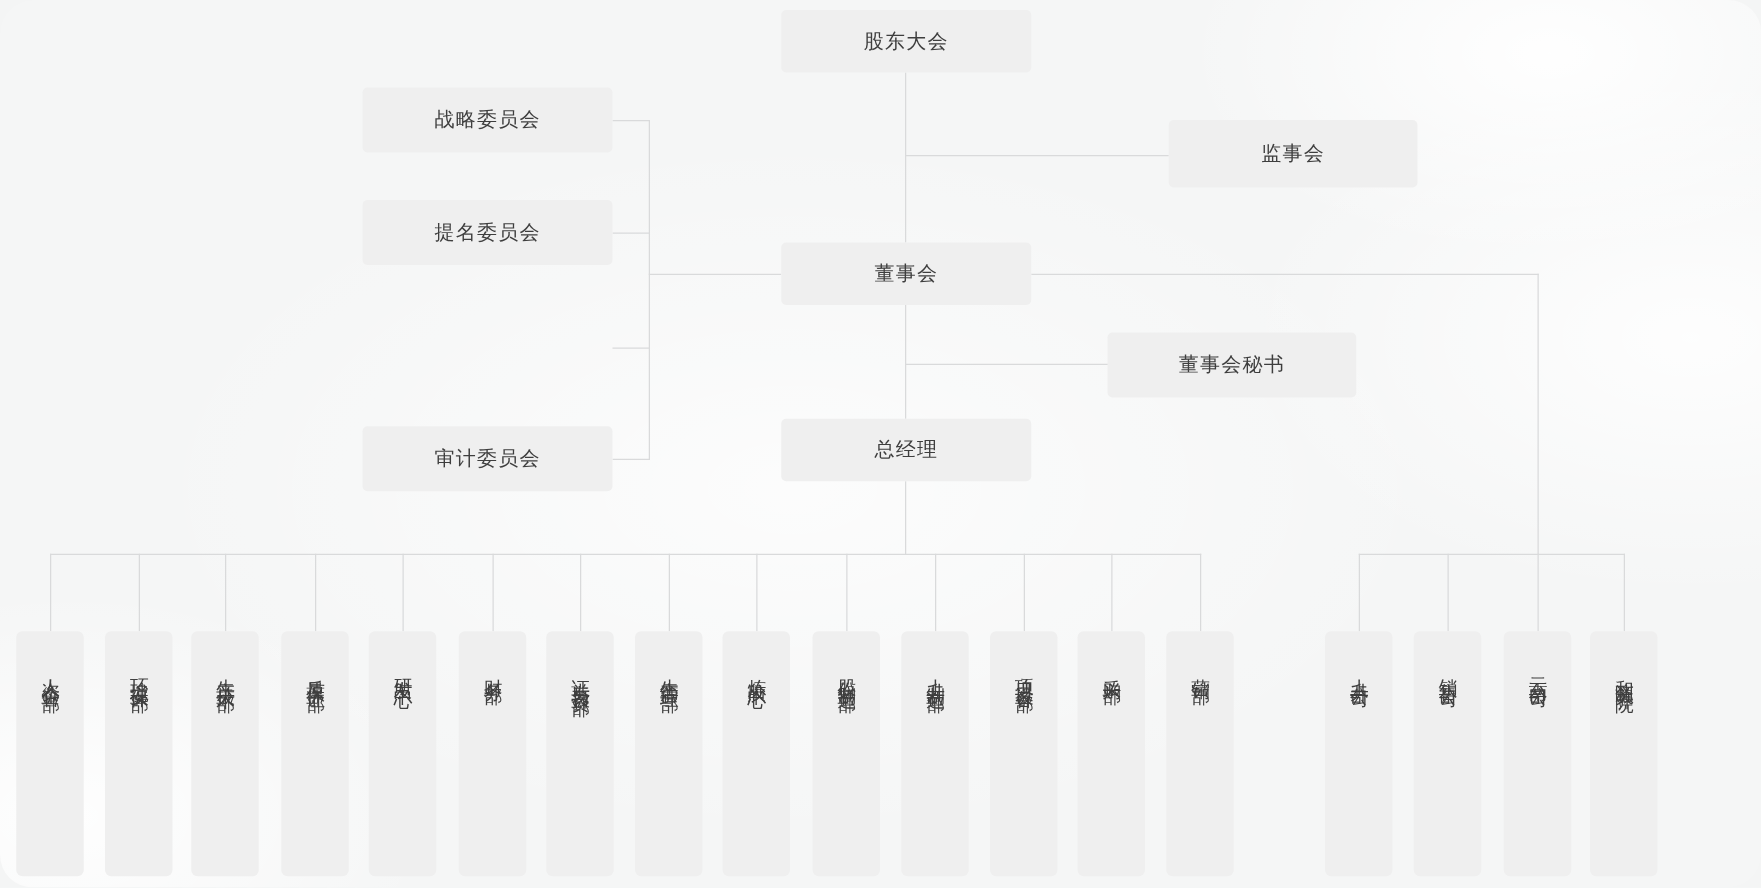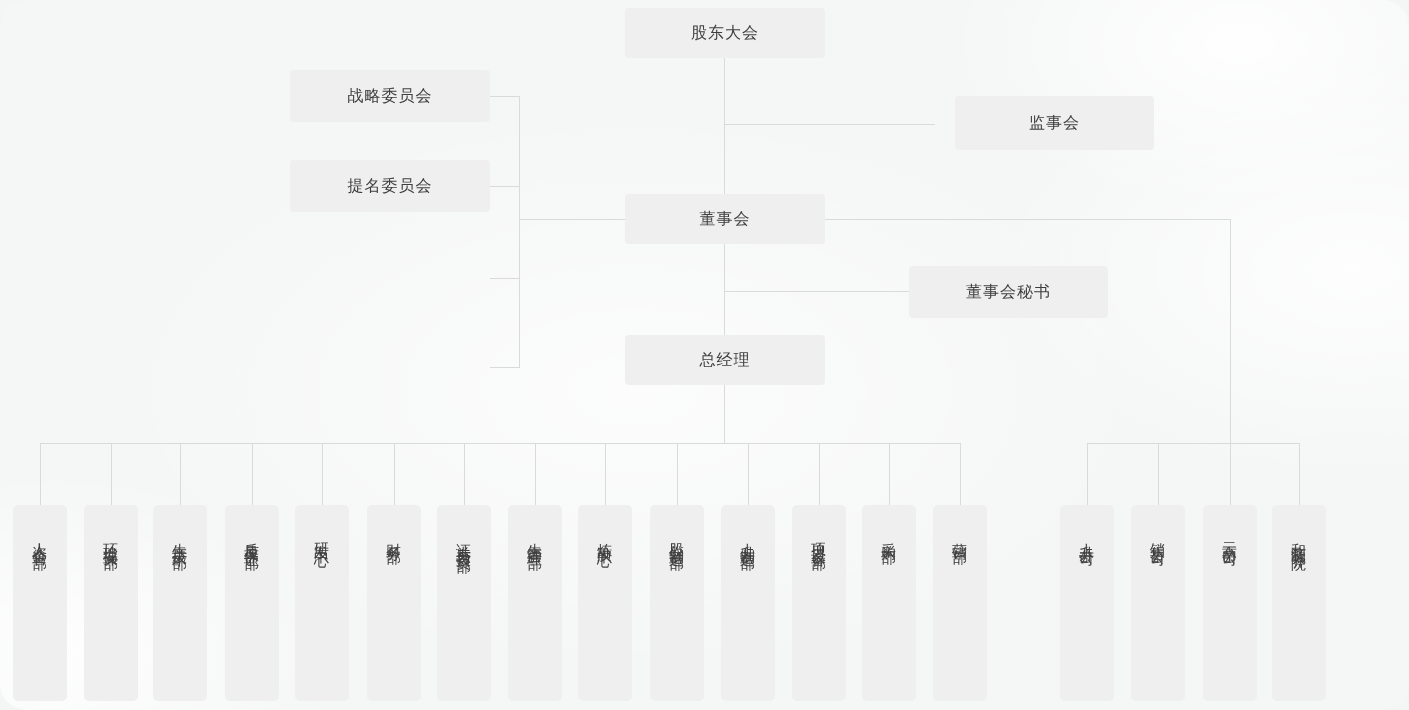--- a/index.html
+++ b/index.html
@@ -110,26 +110,27 @@
 
   <div class="line" style="left:1087px; top:443px; width:1px; height:62px;"></div>
   <div class="line" style="left:1158px; top:443px; width:1px; height:62px;"></div>
   <div class="line" style="left:1230px; top:443px; width:1px; height:62px;"></div>
   <div class="line" style="left:1299px; top:443px; width:1px; height:62px;"></div>
 
   <div class="hbox" style="left:625px; top:8px; width:200px; height:50px;">股东大会</div>
 
   <div class="hbox" style="left:290px; top:70px; width:200px; height:52px;text-align:right;">战略委员会</div>
   <div class="hbox" style="left:290px; top:160px; width:200px; height:52px;text-align:right;">提名委员会</div>
+  <div class="hbox" style="left:290px; top:341px; width:200px; height:52px;">审计委员会</div>
 
-  <div class="hbox" style="left:955px; top:96px; width:199px; height:54px;text-align:center;">监事会</div>
+  <div class="hbox" style="left:935px; top:96px; width:199px; height:54px;text-align:center;">监事会</div>
 
   <div class="hbox" style="left:625px; top:194px; width:200px; height:50px;">董事会</div>
 
-  <div class="hbox" style="left:909px; top:266px; width:199px; height:52px;">董事会秘书</div>
+  <div class="hbox" style="left:886px; top:266px; width:199px; height:52px;">董事会秘书</div>
 
   <div class="hbox" style="left:625px; top:335px; width:200px; height:50px;">总经理</div>
 
   <div class="vbox" style="left:13px;">
       <span>人资企管部</span>
     </div>
   <div class="vbox" style="left:84px;">
       <span>环境安保部</span>
     </div>
   <div class="vbox" style="left:153px;">

